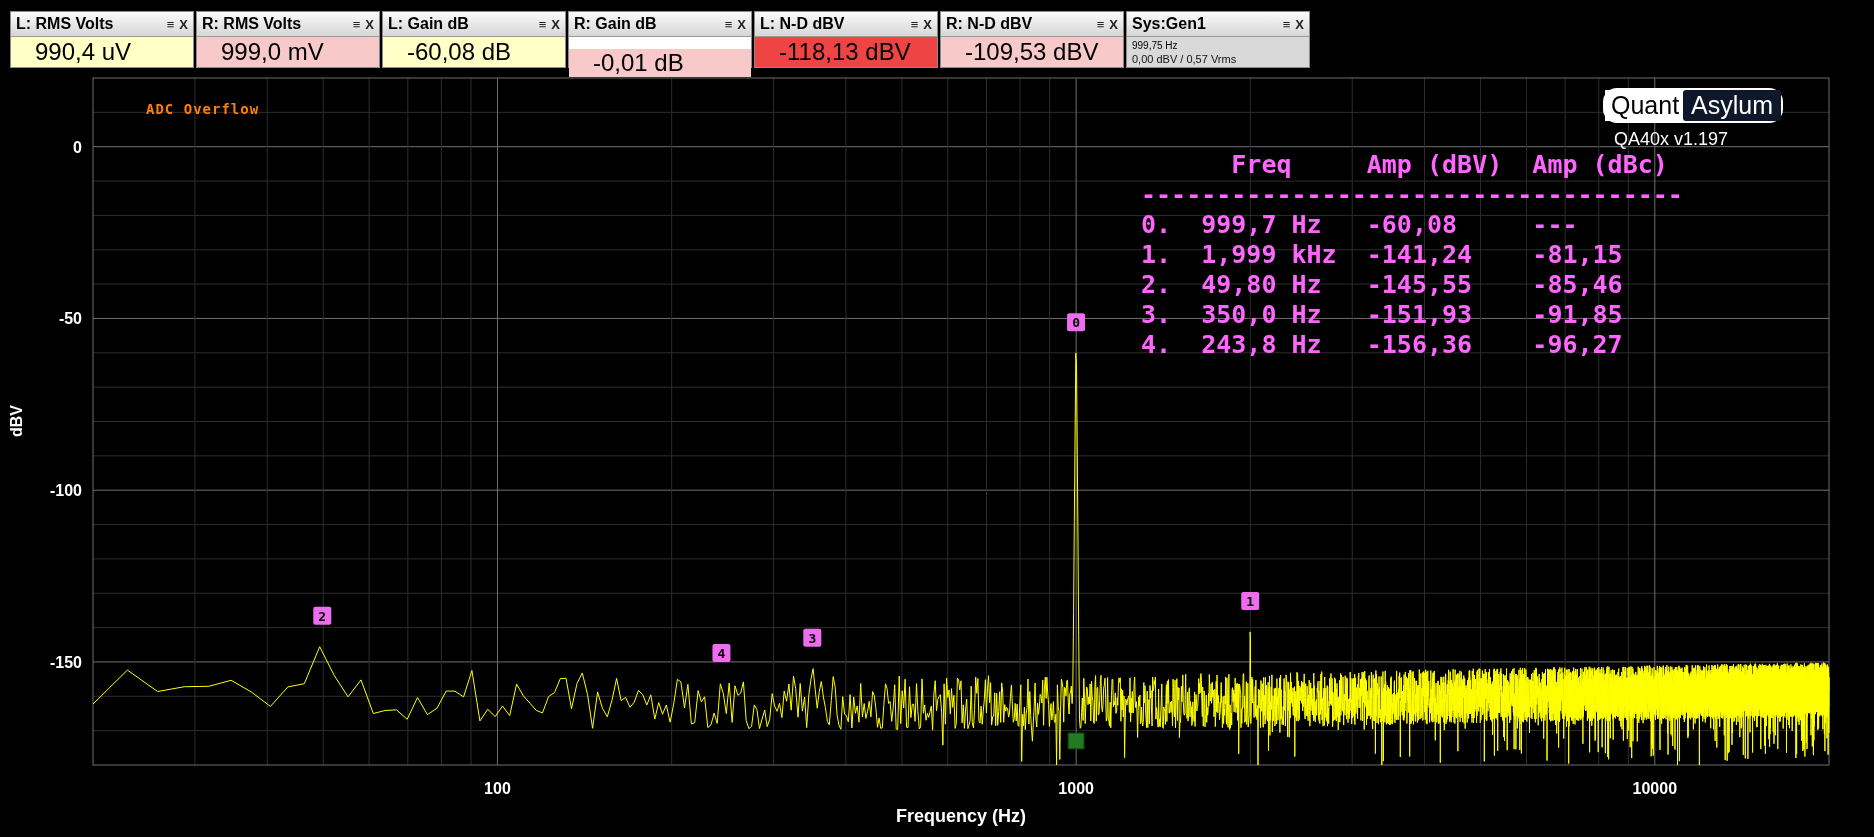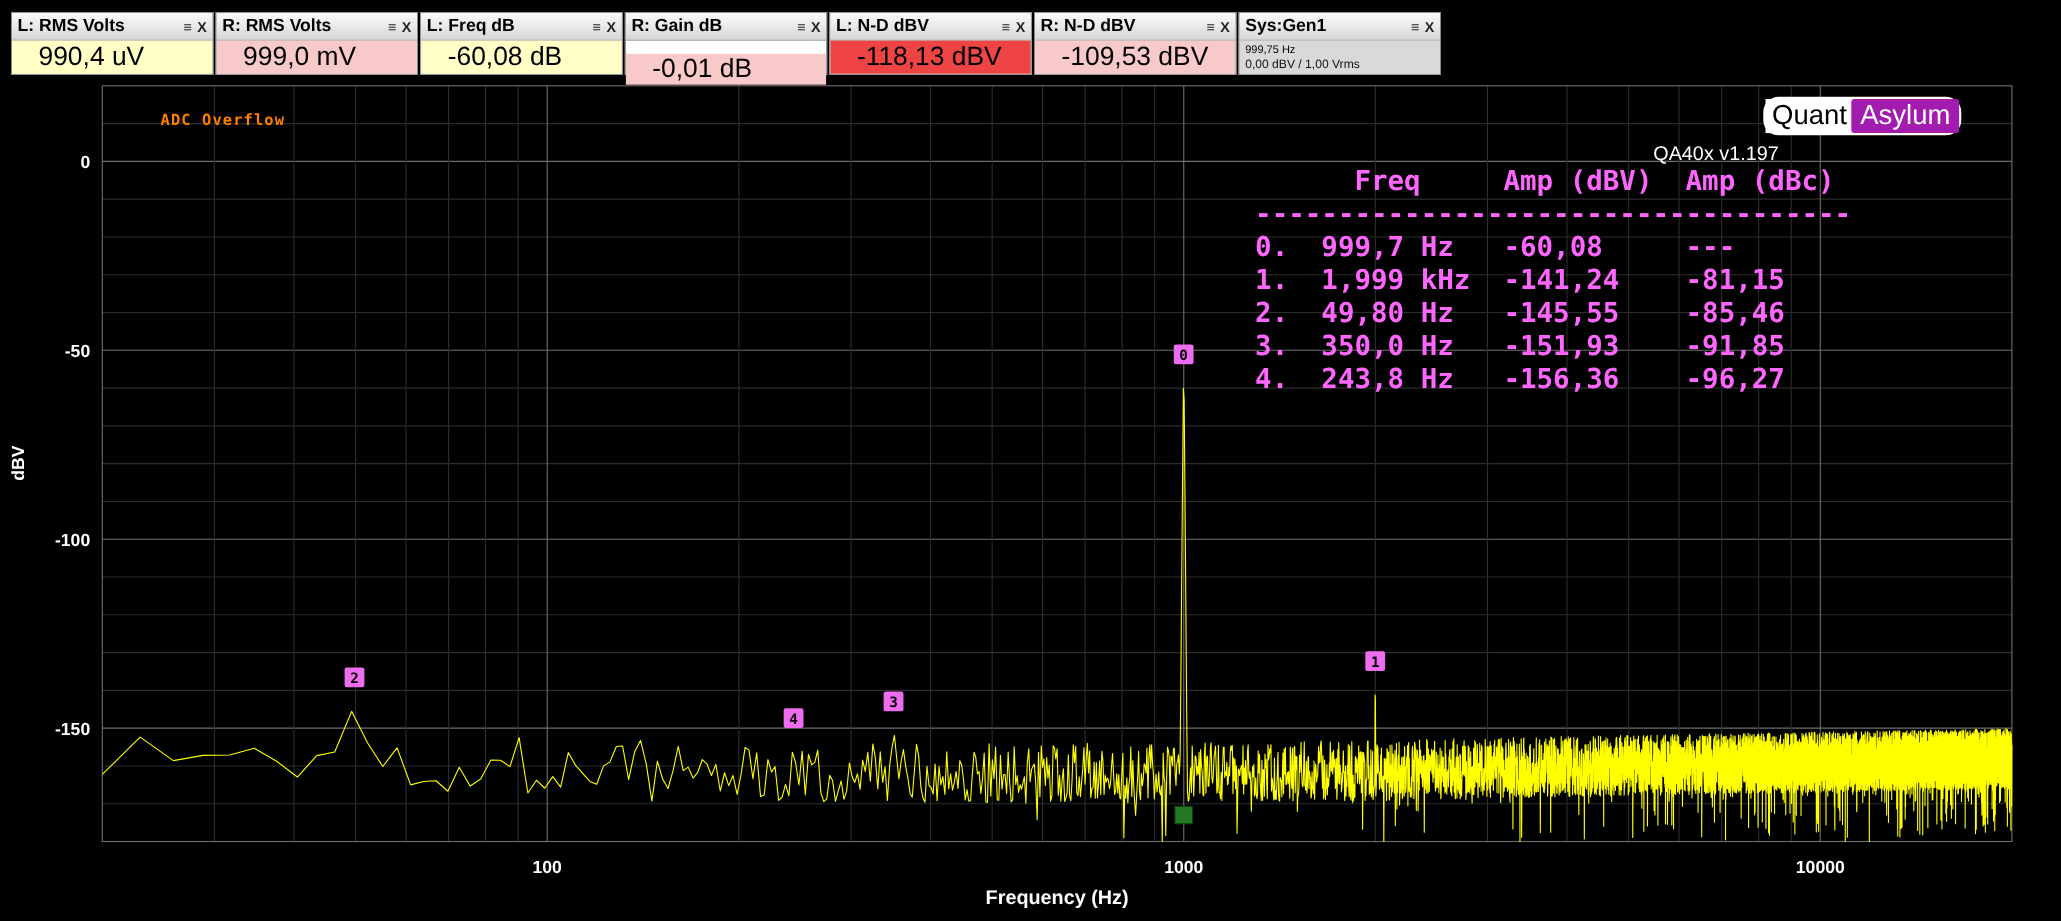--- a/index.html
+++ b/index.html
@@ -22,22 +22,22 @@
   #plot-svg{position:absolute;left:0;top:0;z-index:1}
   .tickx,.ticky{fill:#ffffff;font-weight:bold;font-size:16px;font-family:"Liberation Sans",sans-serif}
   .axis-title{fill:#ffffff;font-weight:bold;font-size:18px;font-family:"Liberation Sans",sans-serif}
   .y-title{fill:#ffffff;font-weight:bold;font-size:16px;font-family:"Liberation Sans",sans-serif}
   .overflow{fill:#ff8000;font-weight:bold;font-size:14px;letter-spacing:1px;font-family:"DejaVu Sans Mono",monospace}
   .marker-num{fill:#000;font-weight:bold;font-size:13px;font-family:"DejaVu Sans Mono",monospace;text-anchor:middle}
 
   
   .logo{position:absolute;left:1603px;top:88px;z-index:4;display:inline-flex;align-items:stretch;background:#fff;border-radius:14px;padding:2px}
   .logo-quant{font-size:25px;color:#000;background:#fff;padding:1px 4px 1px 6px;white-space:nowrap}
-  .logo-asylum{font-size:25px;color:#fff;background:#a21caf;padding:1px 8px;border-radius:3px;white-space:nowrap}
-  .version{position:absolute;left:1450px;top:129px;width:220px;text-align:center;color:#fff;font-size:18px;z-index:4}
+  .logo-asylum{font-size:25px;color:#fff;background:#0f172a;padding:1px 8px;border-radius:3px;white-space:nowrap}
+  .version{position:absolute;left:1614px;top:129px;width:220px;text-align:left;color:#fff;font-size:18px;z-index:4}
 
   
   .peak-table{position:absolute;left:1141px;top:150px;z-index:4;color:#ff66ff;
     font-family:"DejaVu Sans Mono",monospace;font-weight:bold;font-size:25px;line-height:30px;white-space:pre}
 </style>
 </head>
 <body>
 
 <div class="screen">
 
@@ -53,21 +53,21 @@
       <div class="tile">
         <div class="tile-head">
           <span class="tile-title">R: RMS Volts</span>
           <span class="tile-icon">≡</span>
           <span class="tile-icon">X</span>
         </div>
         <div class="tile-value" style="background: rgb(247, 201, 201);">999,0 mV</div>
       </div>
       <div class="tile">
         <div class="tile-head">
-          <span class="tile-title">L: Freq dB</span>
+          <span class="tile-title">L: Gain dB</span>
           <span class="tile-icon">≡</span>
           <span class="tile-icon">X</span>
         </div>
         <div class="tile-value" style="background: rgb(255, 255, 198);">-60,08 dB</div>
       </div>
       <div class="tile">
         <div class="tile-head">
           <span class="tile-title">R: Gain dB</span>
           <span class="tile-icon">≡</span>
           <span class="tile-icon">X</span>
@@ -91,21 +91,21 @@
         <div class="tile-value" style="background: rgb(247, 201, 201);">-109,53 dBV</div>
       </div>
       <div class="tile">
         <div class="tile-head">
           <span class="tile-title">Sys:Gen1</span>
           <span class="tile-icon">≡</span>
           <span class="tile-icon">X</span>
         </div>
         <div class="tile-value small" style="background: rgb(217, 217, 217);">
           <div class="sys-line1">999,75 Hz</div>
-          <div class="sys-line2">0,00 dBV  / 1,00 Vrms</div>
+          <div class="sys-line2">0,00 dBV  / 0,57 Vrms</div>
         </div>
       </div>
     </div>
 
   <svg id="plot-svg" width="1874" height="837" viewBox="0 0 1874 837">
     <g id="grid-g">
         <line x1="93" y1="112.35" x2="1829" y2="112.35" stroke="#2d2d2d" stroke-width="1"></line>
         <line x1="93" y1="146.7" x2="1829" y2="146.7" stroke="#6f6f6f" stroke-width="1"></line>
         <line x1="93" y1="181.05" x2="1829" y2="181.05" stroke="#2d2d2d" stroke-width="1"></line>
         <line x1="93" y1="215.4" x2="1829" y2="215.4" stroke="#2d2d2d" stroke-width="1"></line>

